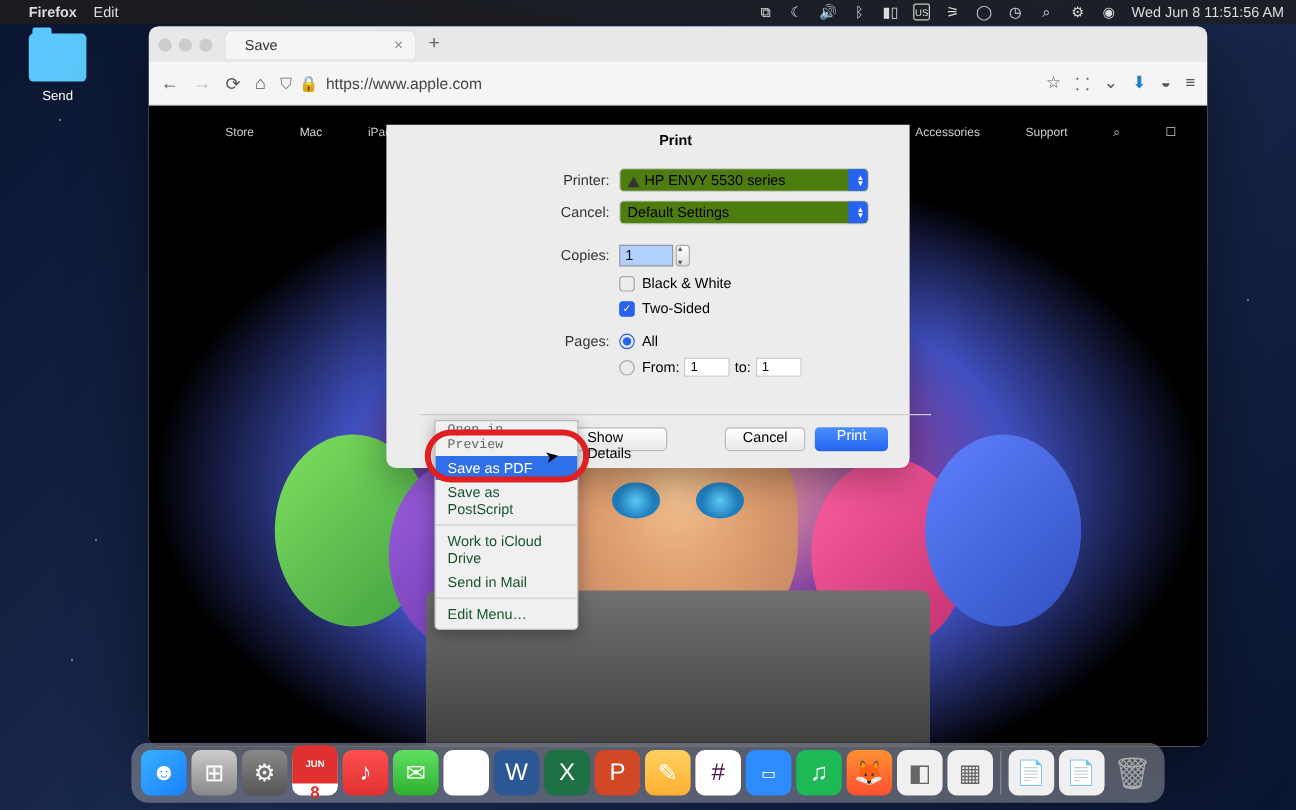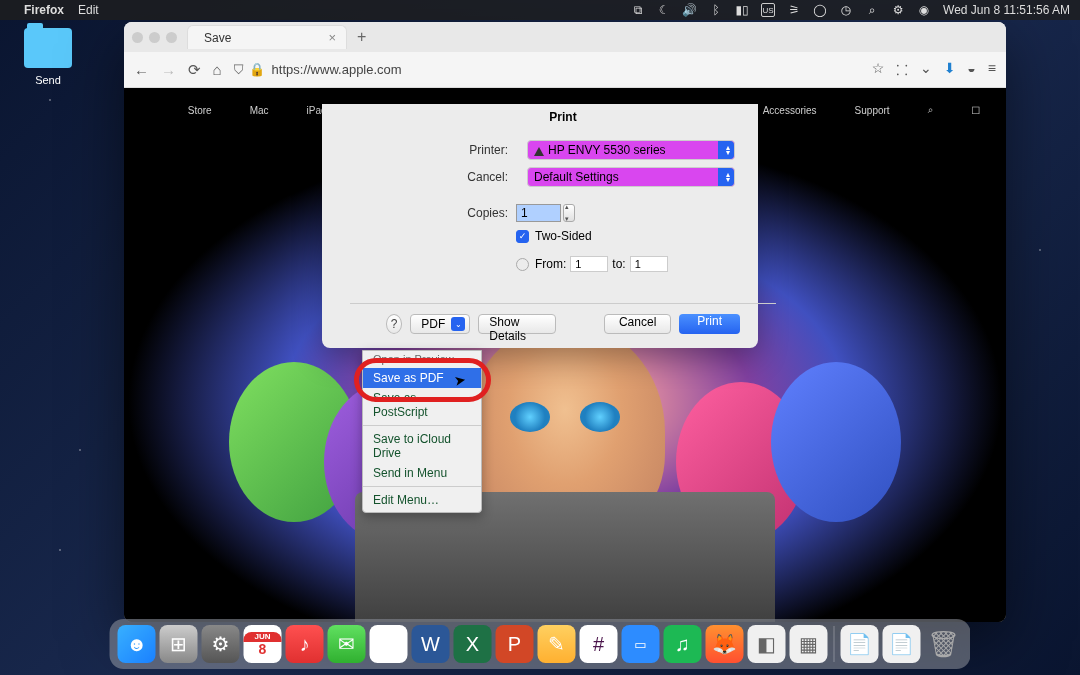--- a/index.html
+++ b/index.html
@@ -52,21 +52,21 @@
 .side-head.right2 { right: 105px; top: 230px; background: linear-gradient(135deg, #6080ff, #3050c0); }
 .laptop { position: absolute; bottom: 0; left: 50%; transform: translateX(-50%); width: 420px; height: 130px; background: linear-gradient(180deg, #707070, #404040); border-radius: 8px 8px 0 0; display: flex; align-items: center; justify-content: center; }
 .laptop-apple { color: #888; font-size: 40px; }
 
 
 .print-dialog { position: absolute; top: 104px; left: 322px; width: 436px; background: #ececec; border-radius: 0 0 8px 8px; box-shadow: 0 10px 30px rgba(0,0,0,0.3); z-index: 50; font-size: 12px; padding-left: 46px; }
 .print-title { text-align: center; padding: 6px 0; font-weight: 600; font-size: 12px; }
 .print-body { padding: 10px 18px 14px; }
 .print-row { display: flex; align-items: center; margin-bottom: 7px; }
 .print-label { width: 130px; text-align: right; padding-right: 8px; color: #333; }
-.print-select { flex: 1; max-width: 208px; height: 20px; background: #d946ef; border: 1px solid #ccc; border-radius: 4px; display: flex; align-items: center; padding: 0 6px; font-size: 12px; position: relative; margin-left: 11px; }
+.print-select { flex: 1; max-width: 208px; height: 20px; background: #4d7c0f; border: 1px solid #ccc; border-radius: 4px; display: flex; align-items: center; padding: 0 6px; font-size: 12px; position: relative; }
 .print-select::after { content: ''; position: absolute; right: 0; top: 0; width: 16px; height: 100%; background: #2563f0; border-radius: 0 4px 4px 0; }
 .select-arrows { position: absolute; right: 4px; color: white; font-size: 8px; z-index: 1; line-height: 5px; }
 .copies-input { width: 45px; height: 18px; border: 1px solid #999; background: white; padding: 0 4px; font-size: 12px; color: #000; }
 .copies-input-hl { background: #b0d0ff; }
 .stepper { width: 12px; height: 18px; border: 1px solid #aaa; border-radius: 3px; margin-left: 2px; background: linear-gradient(#fff, #e0e0e0); position: relative; }
 .stepper::before { content: '▴'; position: absolute; top: -2px; left: 1px; font-size: 7px; color: #555; }
 .stepper::after { content: '▾'; position: absolute; bottom: -2px; left: 1px; font-size: 7px; color: #555; }
 .checkbox { width: 13px; height: 13px; border: 1px solid #aaa; border-radius: 3px; margin-right: 6px; display: inline-flex; align-items: center; justify-content: center; font-size: 9px; }
 .checkbox.checked { background: #2563f0; border-color: #2563f0; color: white; }
 .radio { width: 13px; height: 13px; border: 1px solid #aaa; border-radius: 50%; margin-right: 6px; display: inline-flex; align-items: center; justify-content: center; }
@@ -80,38 +80,38 @@
 .pdf-dropdown-arrow { width: 14px; height: 14px; background: #2563f0; border-radius: 3px; color: white; font-size: 8px; display: flex; align-items: center; justify-content: center; margin-left: 2px; }
 .details-btn { height: 20px; padding: 0 10px; border: 1px solid #bbb; border-radius: 4px; background: linear-gradient(#fff,#e8e8e8); font-size: 12px; }
 .spacer { flex: 1; }
 .cancel-btn { height: 20px; padding: 0 14px; border: 1px solid #bbb; border-radius: 4px; background: linear-gradient(#fff,#e8e8e8); font-size: 12px; margin-left: 32px; }
 .print-btn { height: 20px; padding: 0 18px; border: none; border-radius: 4px; background: linear-gradient(#4a90ff,#2563f0); color: white; font-size: 12px; }
 
 
 .pdf-menu { position: absolute; top: 350px; left: 362px; width: 120px; background: #f0f0f0; border: 1px solid #bbb; border-radius: 0 0 4px 4px; box-shadow: 0 4px 12px rgba(0,0,0,0.3); z-index: 60; font-size: 12px; padding: 2px 0; }
 .pdf-menu-item { padding: 3px 10px; color: #14532d; }
 .pdf-menu-item.highlighted { background: #2f6fe8; color: white; }
-.pdf-menu-item.cut { color: #666; font-size: 11px; padding-top: 0; }
+.pdf-menu-item.cut { color: #666; font-size: 11px; padding-top: 0; font-family: Liberation Mono, monospace; }
 .pdf-menu-sep { height: 1px; background: #ccc; margin: 3px 0; }
 
 
 .red-circle { position: absolute; top: 358px; left: 354px; width: 137px; height: 44px; border: 5px solid #e02020; border-radius: 22px; z-index: 70; pointer-events: none; }
 
 
 .cursor { position: absolute; top: 372px; left: 454px; z-index: 80; font-size: 14px; color: black; transform: rotate(-10deg); }
 
 
 .dock { position: absolute; bottom: 6px; left: 50%; transform: translateX(-50%); height: 50px; background: rgba(220,220,220,0.35); border-radius: 14px; display: flex; align-items: center; padding: 0 8px; gap: 4px; z-index: 200; backdrop-filter: blur(10px); }
 .dock-item { width: 38px; height: 38px; border-radius: 8px; display: flex; align-items: center; justify-content: center; font-size: 20px; color: white; }
 .dock-sep { width: 1px; height: 36px; background: rgba(255,255,255,0.3); margin: 0 2px; }
 .di-finder { background: linear-gradient(135deg, #38b0ff, #1a80ff); }
 .di-launch { background: linear-gradient(#ccc,#888); }
 .di-settings { background: linear-gradient(#888,#555); }
 .di-cal { background: white; color: #e03030; font-size: 14px; font-weight: bold; flex-direction: column; line-height: 1; }
-.di-cal-day { font-size: 8px; background: #e03030; color: white; width: 100%; text-align: center; border-radius: 8px 8px 0 0; padding: 1px 0; }
+.di-cal-day { font-size: 8px; background: #e03030; color: white; width: 100%; text-align: center; border-radius: 8px 8px 0 0; padding: 12px 0; }
 .di-music { background: linear-gradient(#ff5050,#e03030); }
 .di-msg { background: linear-gradient(#60e060,#30b030); }
 .di-chrome { background: white; }
 .di-word { background: #2b5797; }
 .di-excel { background: #1e7145; }
 .di-ppt { background: #d24726; }
 .di-notes { background: linear-gradient(#ffd060,#ffb030); }
 .di-slack { background: white; color: #4a154b; }
 .di-zoom { background: #2d8cff; font-size: 13px; }
 .di-spotify { background: #1db954; }
@@ -233,24 +233,34 @@
       </div>
     </div>
     <div style="height:10px;"></div>
     <div class="print-row">
       <div class="print-label">Copies:</div>
       <input class="copies-input copies-input-hl" value="1" style="">
       <div class="stepper"></div>
     </div>
     <div class="print-row">
       <div class="print-label"></div>
+      <span class="checkbox"></span>
+      <span>Black &amp; White</span>
+    </div>
+    <div class="print-row">
+      <div class="print-label"></div>
       <span class="checkbox checked">✓</span>
       <span>Two-Sided</span>
     </div>
     <div style="height:6px;"></div>
+    <div class="print-row">
+      <div class="print-label">Pages:</div>
+      <span class="radio checked"></span>
+      <span>All</span>
+    </div>
     <div class="print-row">
       <div class="print-label"></div>
       <span class="radio"></span>
       <span>From:</span>
       <input class="range-input" value="1" style="">
       <span>to:</span>
       <input class="range-input" value="1" style="">
     </div>
   </div>
   <div class="print-sep"></div>
@@ -265,22 +275,22 @@
     <div class="cancel-btn">Cancel</div>
     <div class="print-btn">Print</div>
   </div>
 </div>
 
 <div class="pdf-menu">
   <div class="pdf-menu-item cut">Open in Preview</div>
   <div class="pdf-menu-item highlighted">Save as PDF</div>
   <div class="pdf-menu-item">Save as PostScript</div>
   <div class="pdf-menu-sep"></div>
-  <div class="pdf-menu-item">Save to iCloud Drive</div>
-  <div class="pdf-menu-item">Send in Menu</div>
+  <div class="pdf-menu-item">Work to iCloud Drive</div>
+  <div class="pdf-menu-item">Send in Mail</div>
   <div class="pdf-menu-sep"></div>
   <div class="pdf-menu-item">Edit Menu…</div>
 </div>
 
 <div class="red-circle"></div>
 
 <div class="cursor">➤</div>
 
 <div class="dock">
   <div class="dock-item di-finder">☻</div>

